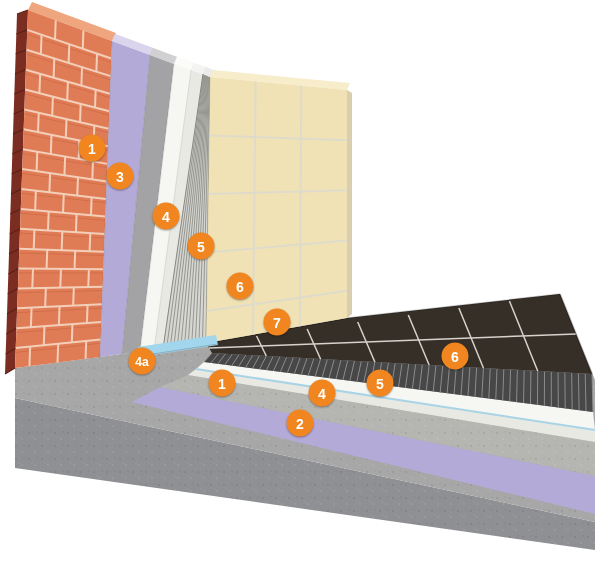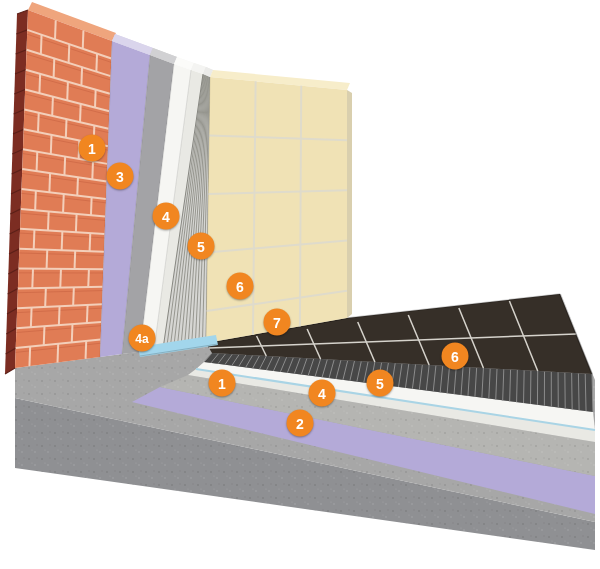--- a/index.html
+++ b/index.html
@@ -270,20 +270,20 @@
         <line x1="140" y1="356" x2="218" y2="344" stroke="rgba(0,0,0,0.18)" stroke-width="1"></line>
       </g>
   </svg>
   <div id="badge-layer">
       <div class="badge" style="left: 92px; top: 148px;">1</div>
       <div class="badge" style="left: 120px; top: 176px;">3</div>
       <div class="badge" style="left: 166px; top: 216px;">4</div>
       <div class="badge" style="left: 201px; top: 246px;">5</div>
       <div class="badge" style="left: 240px; top: 286px;">6</div>
       <div class="badge" style="left: 277px; top: 322px;">7</div>
-      <div class="badge badge-wide" style="left: 142px; top: 338px;">4a</div>
+      <div class="badge badge-wide" style="left: 142px; top: 361px;">4a</div>
       <div class="badge" style="left: 222px; top: 383px;">1</div>
       <div class="badge" style="left: 300px; top: 423px;">2</div>
       <div class="badge" style="left: 322px; top: 393px;">4</div>
       <div class="badge" style="left: 380px; top: 383px;">5</div>
       <div class="badge" style="left: 455px; top: 356px;">6</div>
     </div>
 </div>
 
 </body></html>

